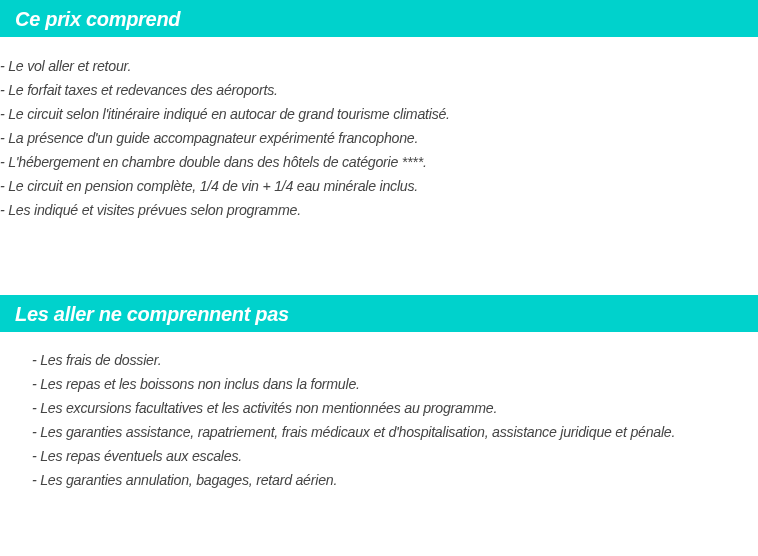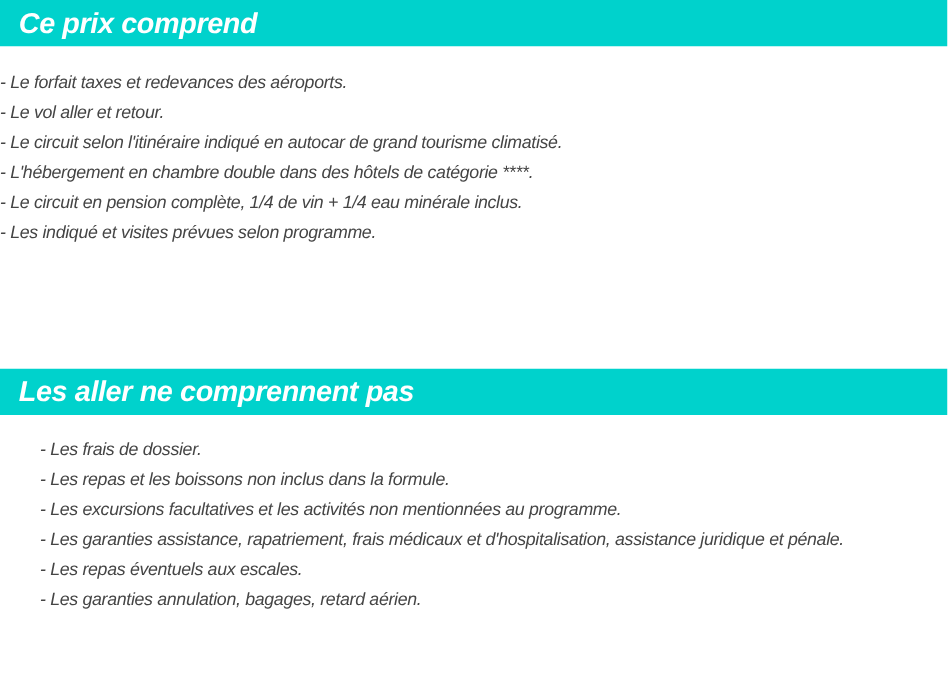--- a/index.html
+++ b/index.html
@@ -24,21 +24,21 @@
       padding-left: 15px;
       display: flex;
       align-items: center;
     }
     .band h2 {
       margin: 0;
       color: #ffffff;
       font-family: "Liberation Sans", sans-serif;
       font-style: italic;
       font-weight: bold;
-      font-size: 23px;
+      font-size: 20px;
       letter-spacing: -0.3px;
       line-height: 1;
     }
     #band-includes { top: 0; }
     #band-excludes { top: 295px; }
     ul.items {
       position: absolute;
       left: 0;
       margin: 0;
       padding: 0;
@@ -58,23 +58,24 @@
     }
   </style>
 </head>
 <body>
 
 <section>
   <div class="band" id="band-includes">
     <h2>Ce prix comprend</h2>
   </div>
   <ul class="items" id="list-includes">
+    <li>- Le vol aller et retour.</li>
     <li>- Le forfait taxes et redevances des aéroports.</li>
-    <li>- Le vol aller et retour.</li>
     <li>- Le circuit selon l'itinéraire indiqué en autocar de grand tourisme climatisé.</li>
+    <li>- La présence d'un guide accompagnateur expérimenté francophone.</li>
     <li>- L'hébergement en chambre double dans des hôtels de catégorie ****.</li>
     <li>- Le circuit en pension complète, 1/4 de vin + 1/4 eau minérale inclus.</li>
     <li>- Les indiqué et visites prévues selon programme.</li>
   </ul>
 </section>
 
 <section>
   <div class="band" id="band-excludes">
     <h2>Les aller ne comprennent pas</h2>
   </div>

